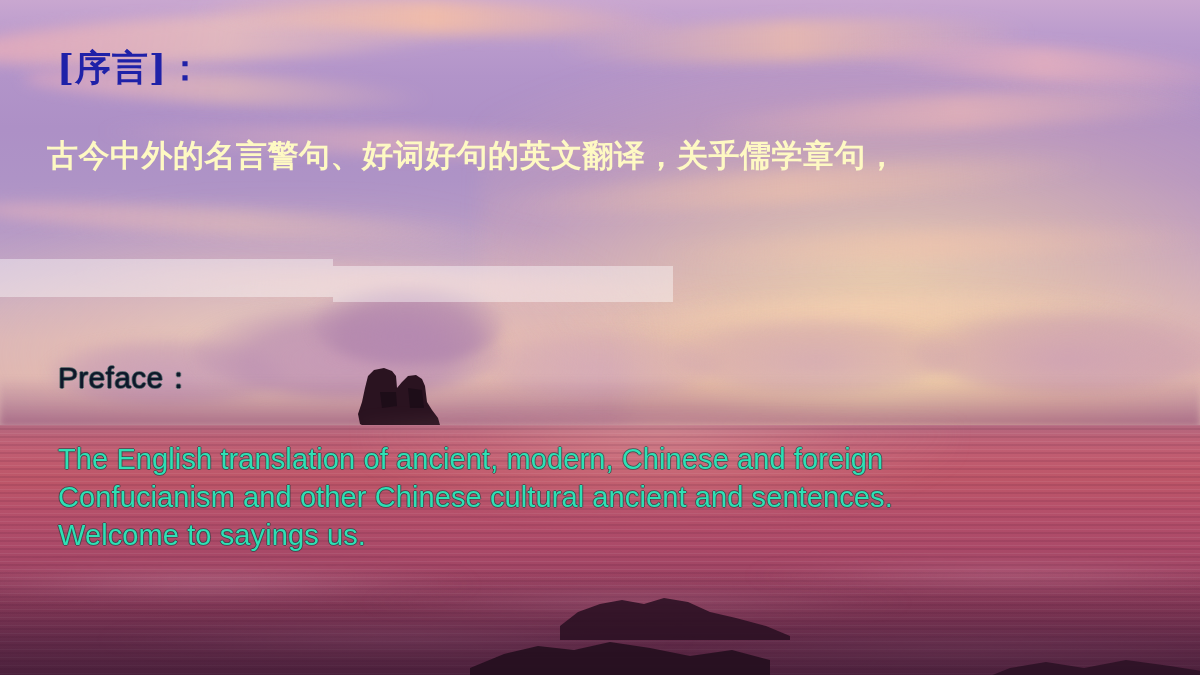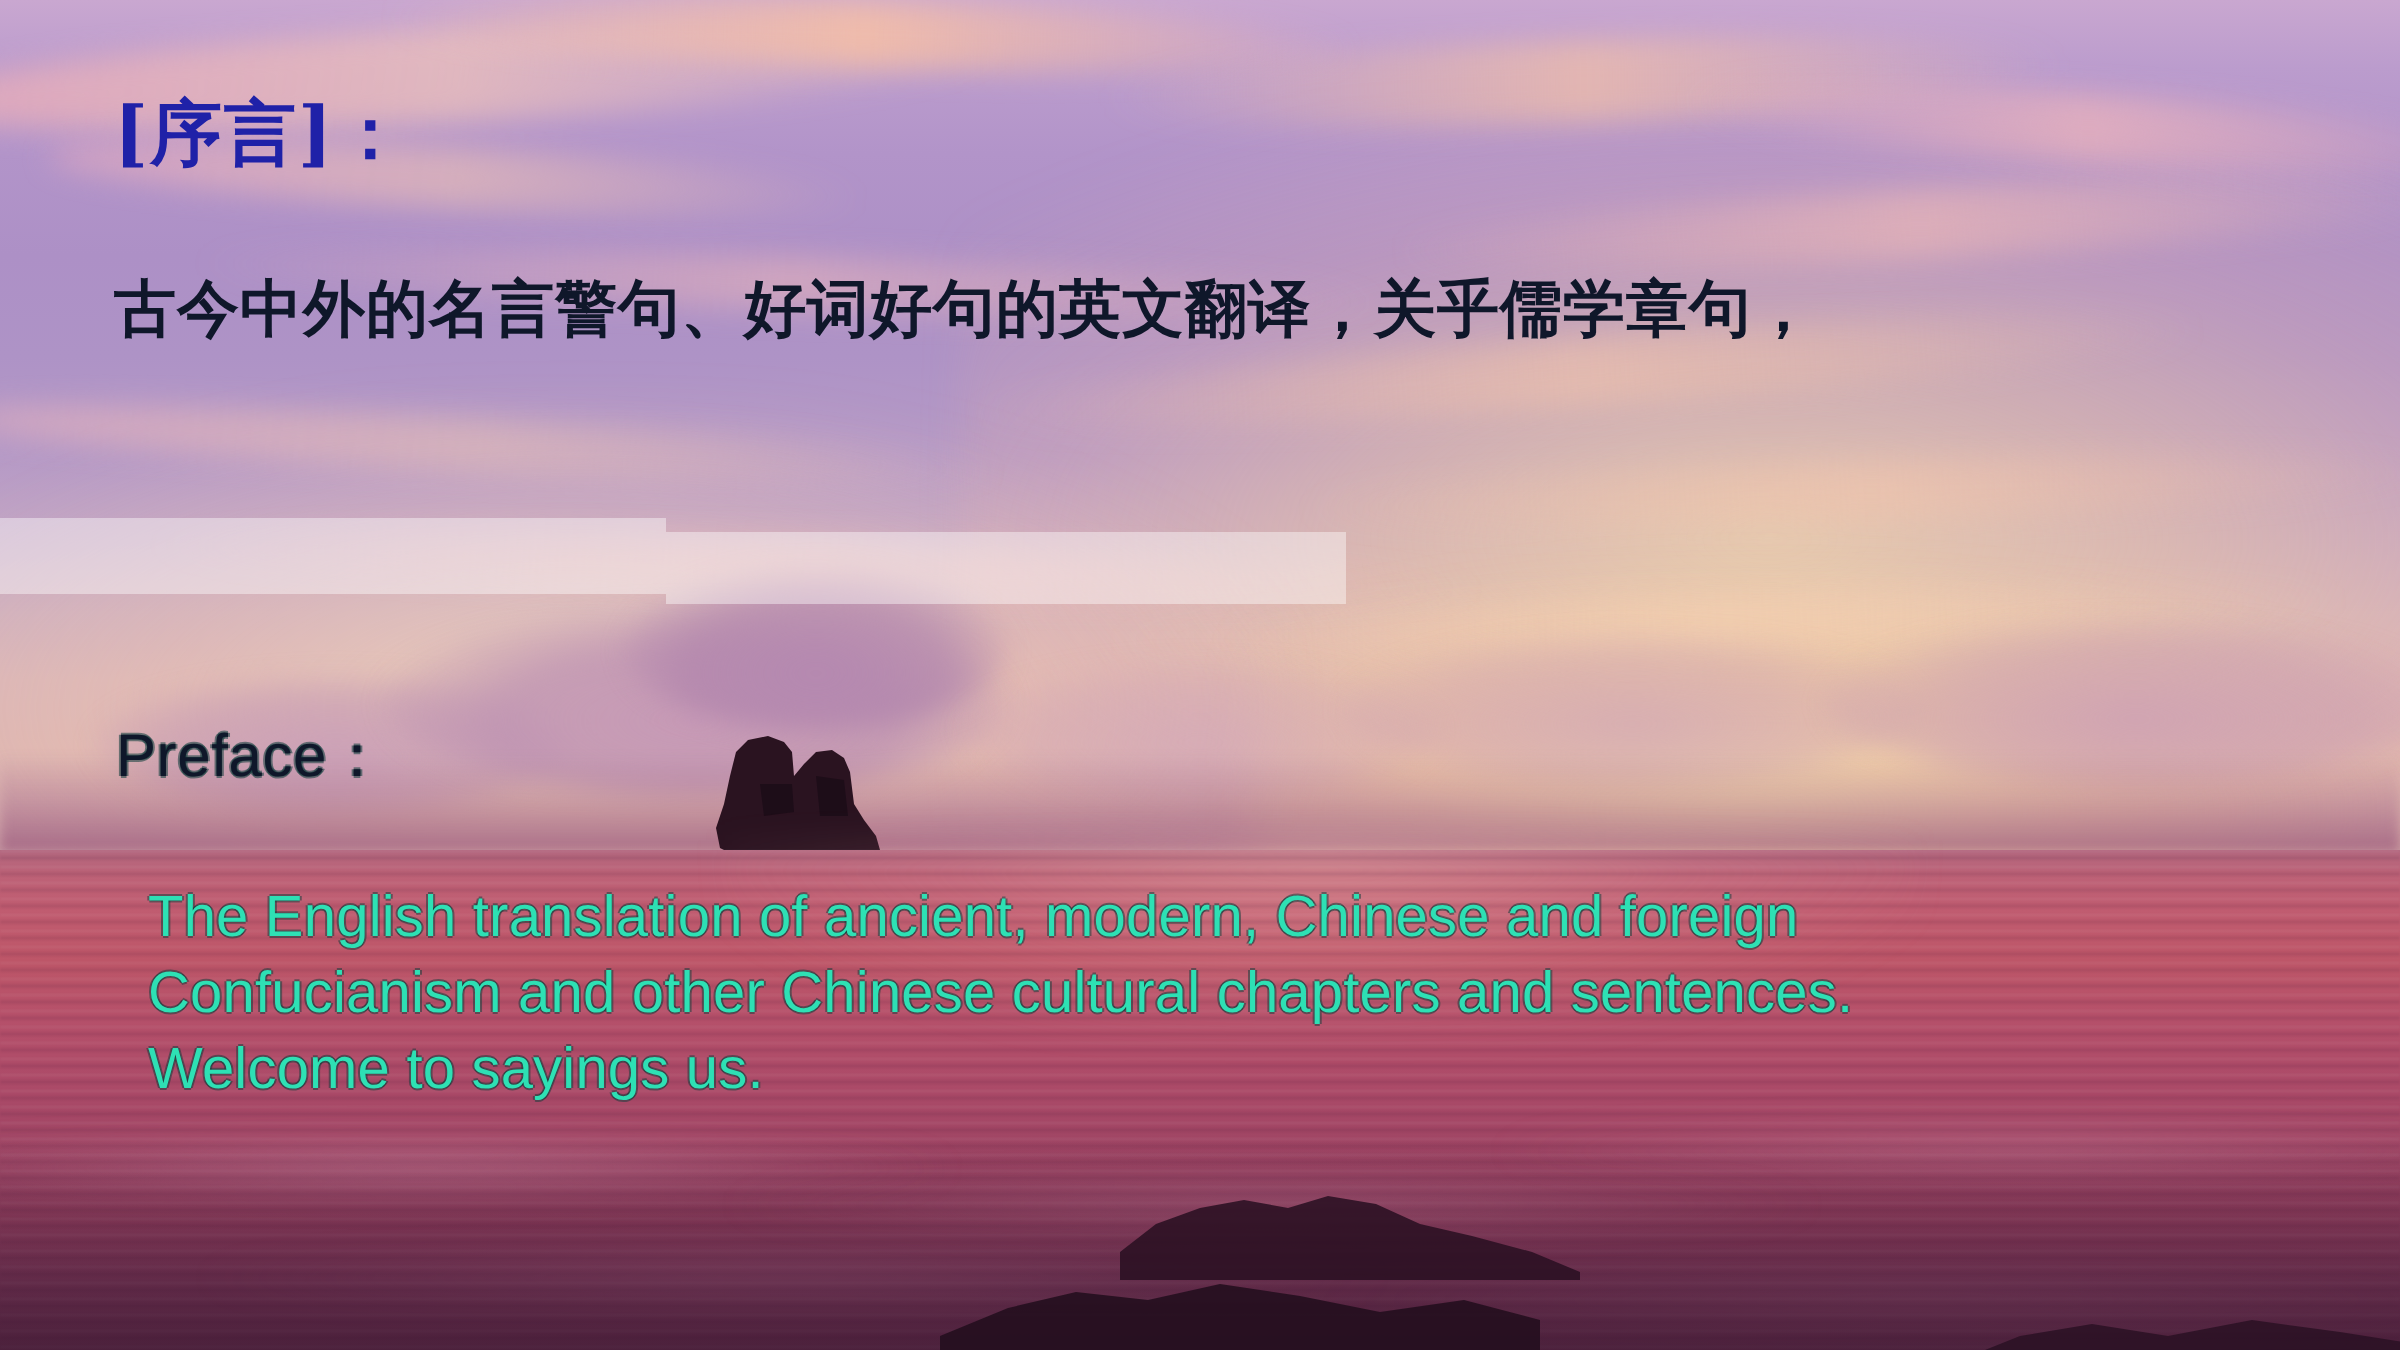--- a/index.html
+++ b/index.html
@@ -235,27 +235,27 @@
     font-size: 36px;
     font-weight: bold;
     color: #1f21a8;
     letter-spacing: 1px;
     line-height: 1.1;
     white-space: nowrap;
   }
 
   .cn-body {
     position: absolute;
-    left: 57px;
+    left: 47px;
     top: 138px;
     width: 1096px;
     font-family: "DejaVu Serif", "Liberation Serif", serif;
     font-size: 31px;
     font-weight: bold;
-    color: #0f172a;
+    color: #fef9c3;
     line-height: 35px;
     letter-spacing: 0.5px;
     text-align: justify;
   }
   .cn-body .ln { display: block; white-space: nowrap; }
 
   .en-title {
     position: absolute;
     left: 58px;
     top: 358px;
@@ -264,21 +264,21 @@
     color: #0f172a;
     letter-spacing: 0.3px;
     text-shadow:
       -1px 0 rgba(12,60,58,0.55), 1px 0 rgba(12,60,58,0.55),
       0 -1px rgba(12,60,58,0.55), 0 1px rgba(12,60,58,0.55);
     white-space: nowrap;
   }
 
   .en-body {
     position: absolute;
-    left: 74px;
+    left: 58px;
     top: 440px;
     width: 1060px;
     font-family: "Liberation Sans", sans-serif;
     font-size: 29px;
     color: #2ee0b4;
     line-height: 38px;
     letter-spacing: 0.1px;
     text-shadow:
       -1px 0 rgba(12,60,58,0.5), 1px 0 rgba(12,60,58,0.5),
       0 -1px rgba(12,60,58,0.5), 0 1px rgba(12,60,58,0.5);
@@ -354,17 +354,17 @@
   <div class="cn-title">[序言]：</div>
 
   <div class="cn-body">
     <span class="ln">古今中外的名言警句、好词好句的英文翻译，关乎儒学章句，</span>
   </div>
 
   <div class="en-title">Preface：</div>
 
   <div class="en-body">
     <span class="ln">The English translation of ancient, modern, Chinese and foreign</span>
-    <span class="ln">Confucianism and other Chinese cultural chapters and sentences.</span>
+    <span class="ln">Confucianism and other Chinese cultural ancient and sentences.</span>
     <span class="ln">Welcome to sayings us.</span>
   </div>
 
 </div>
 
 </body></html>

